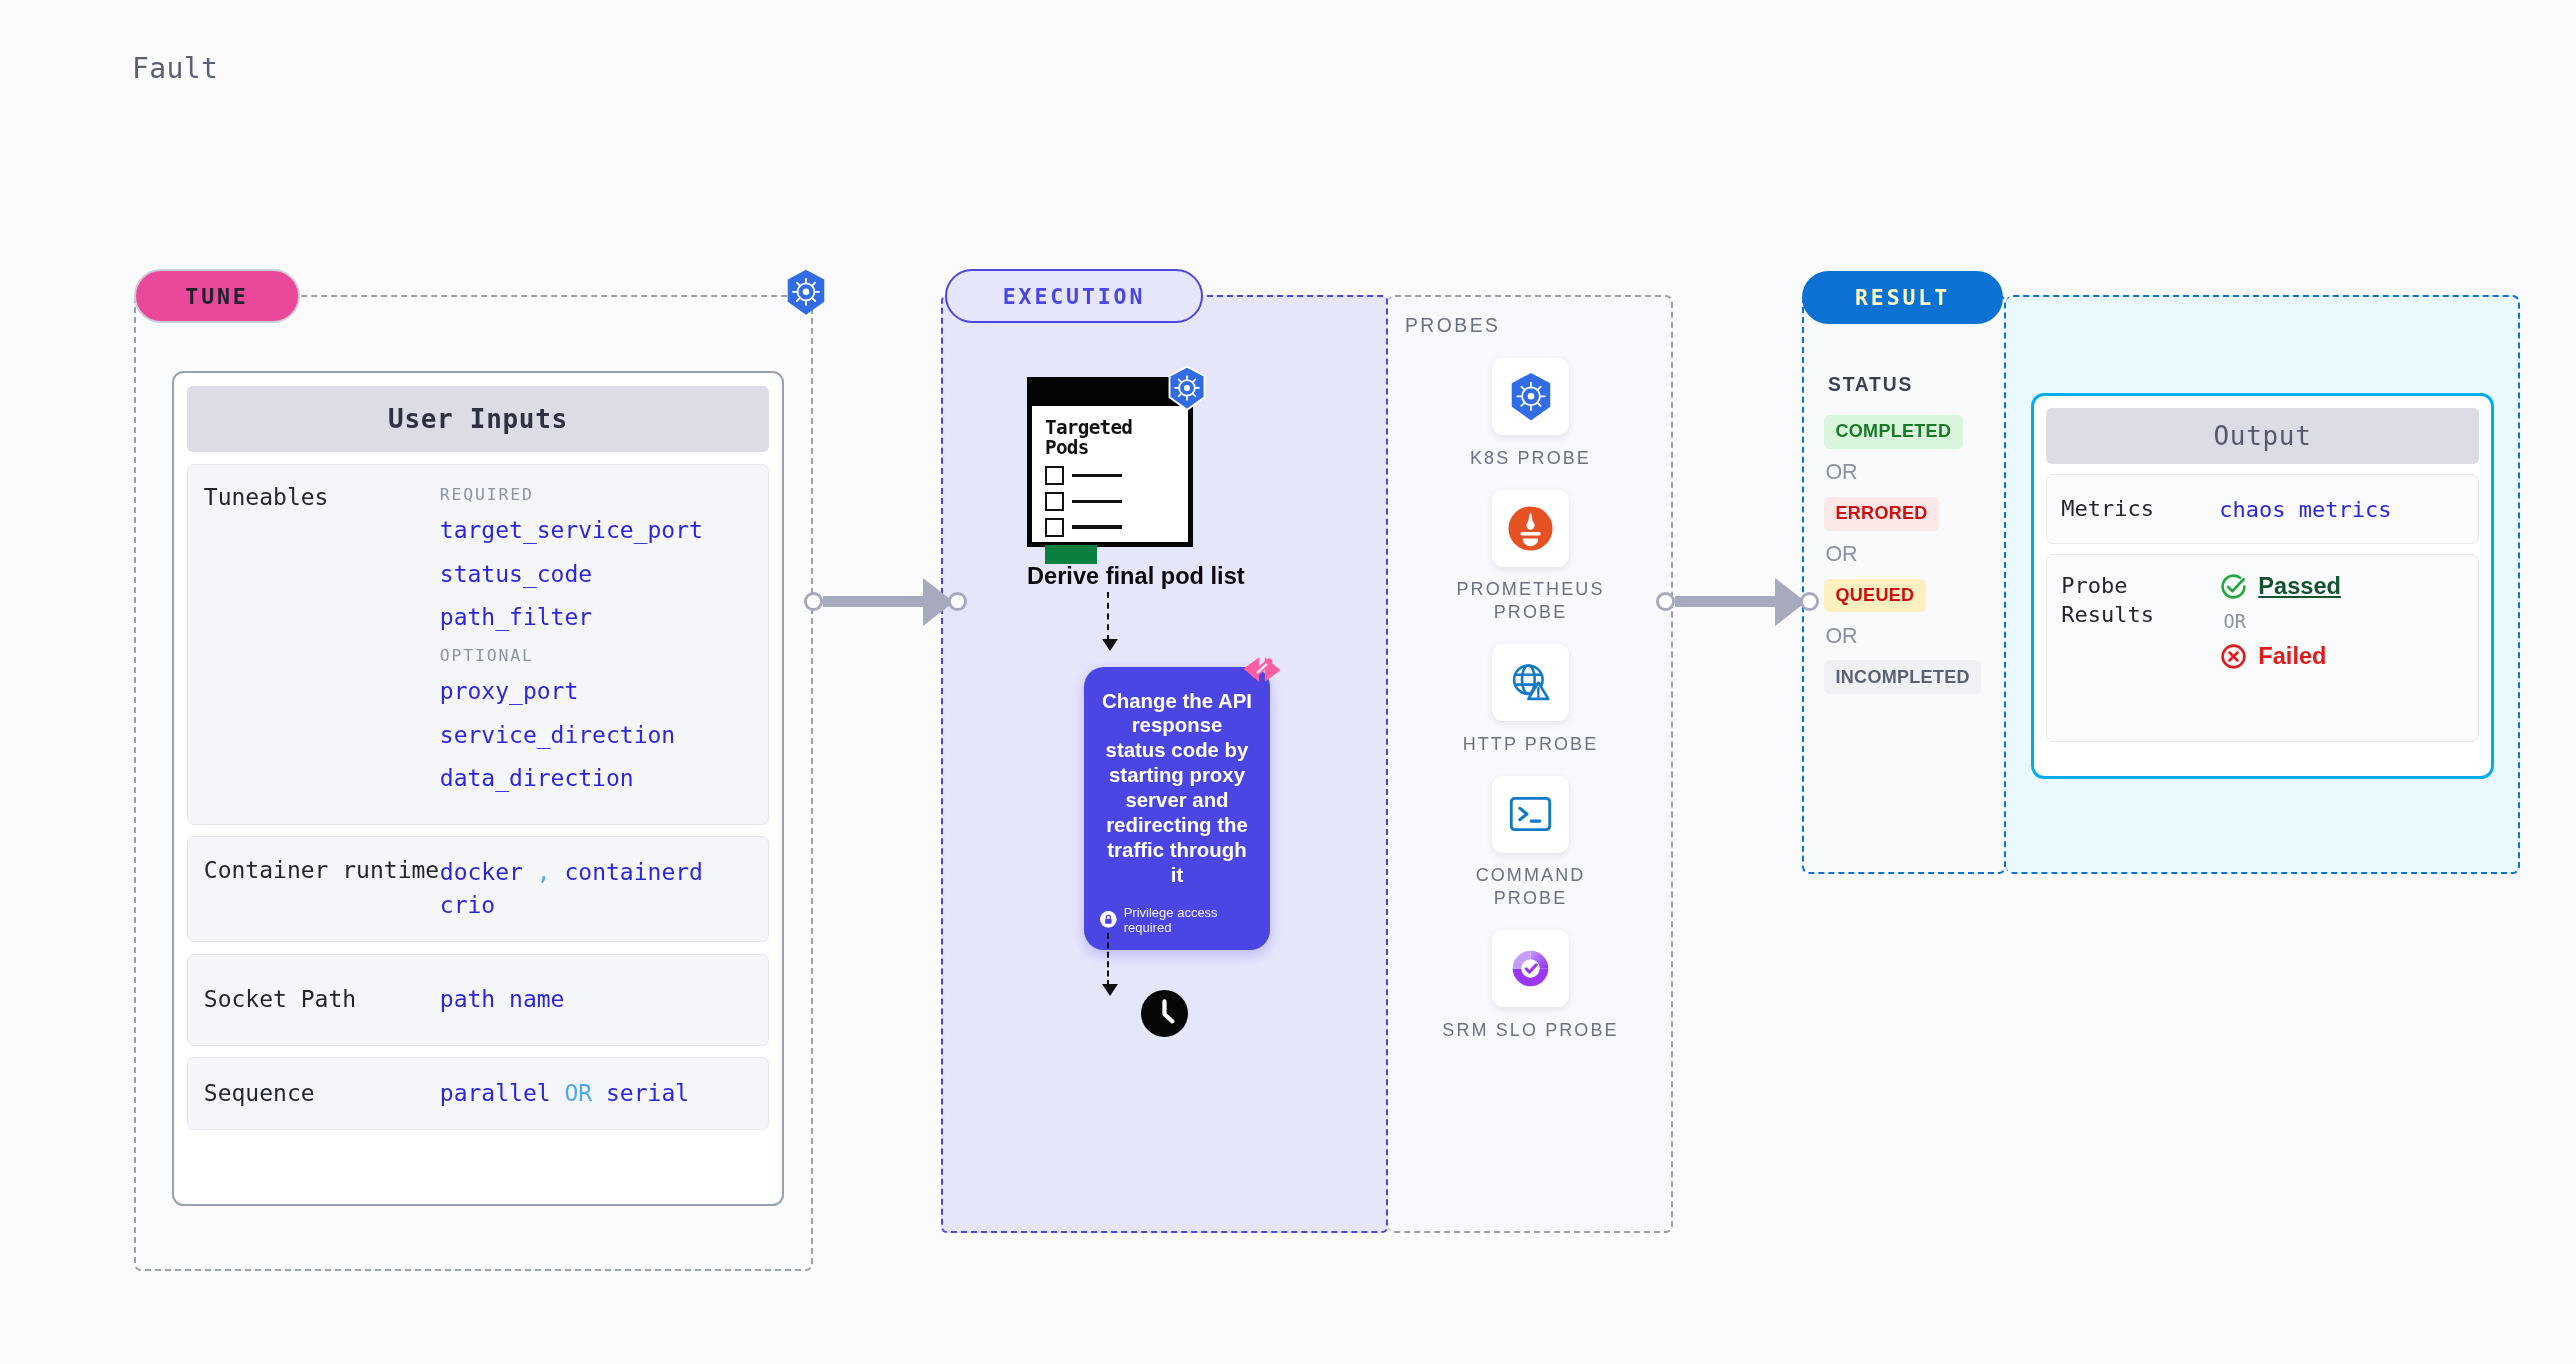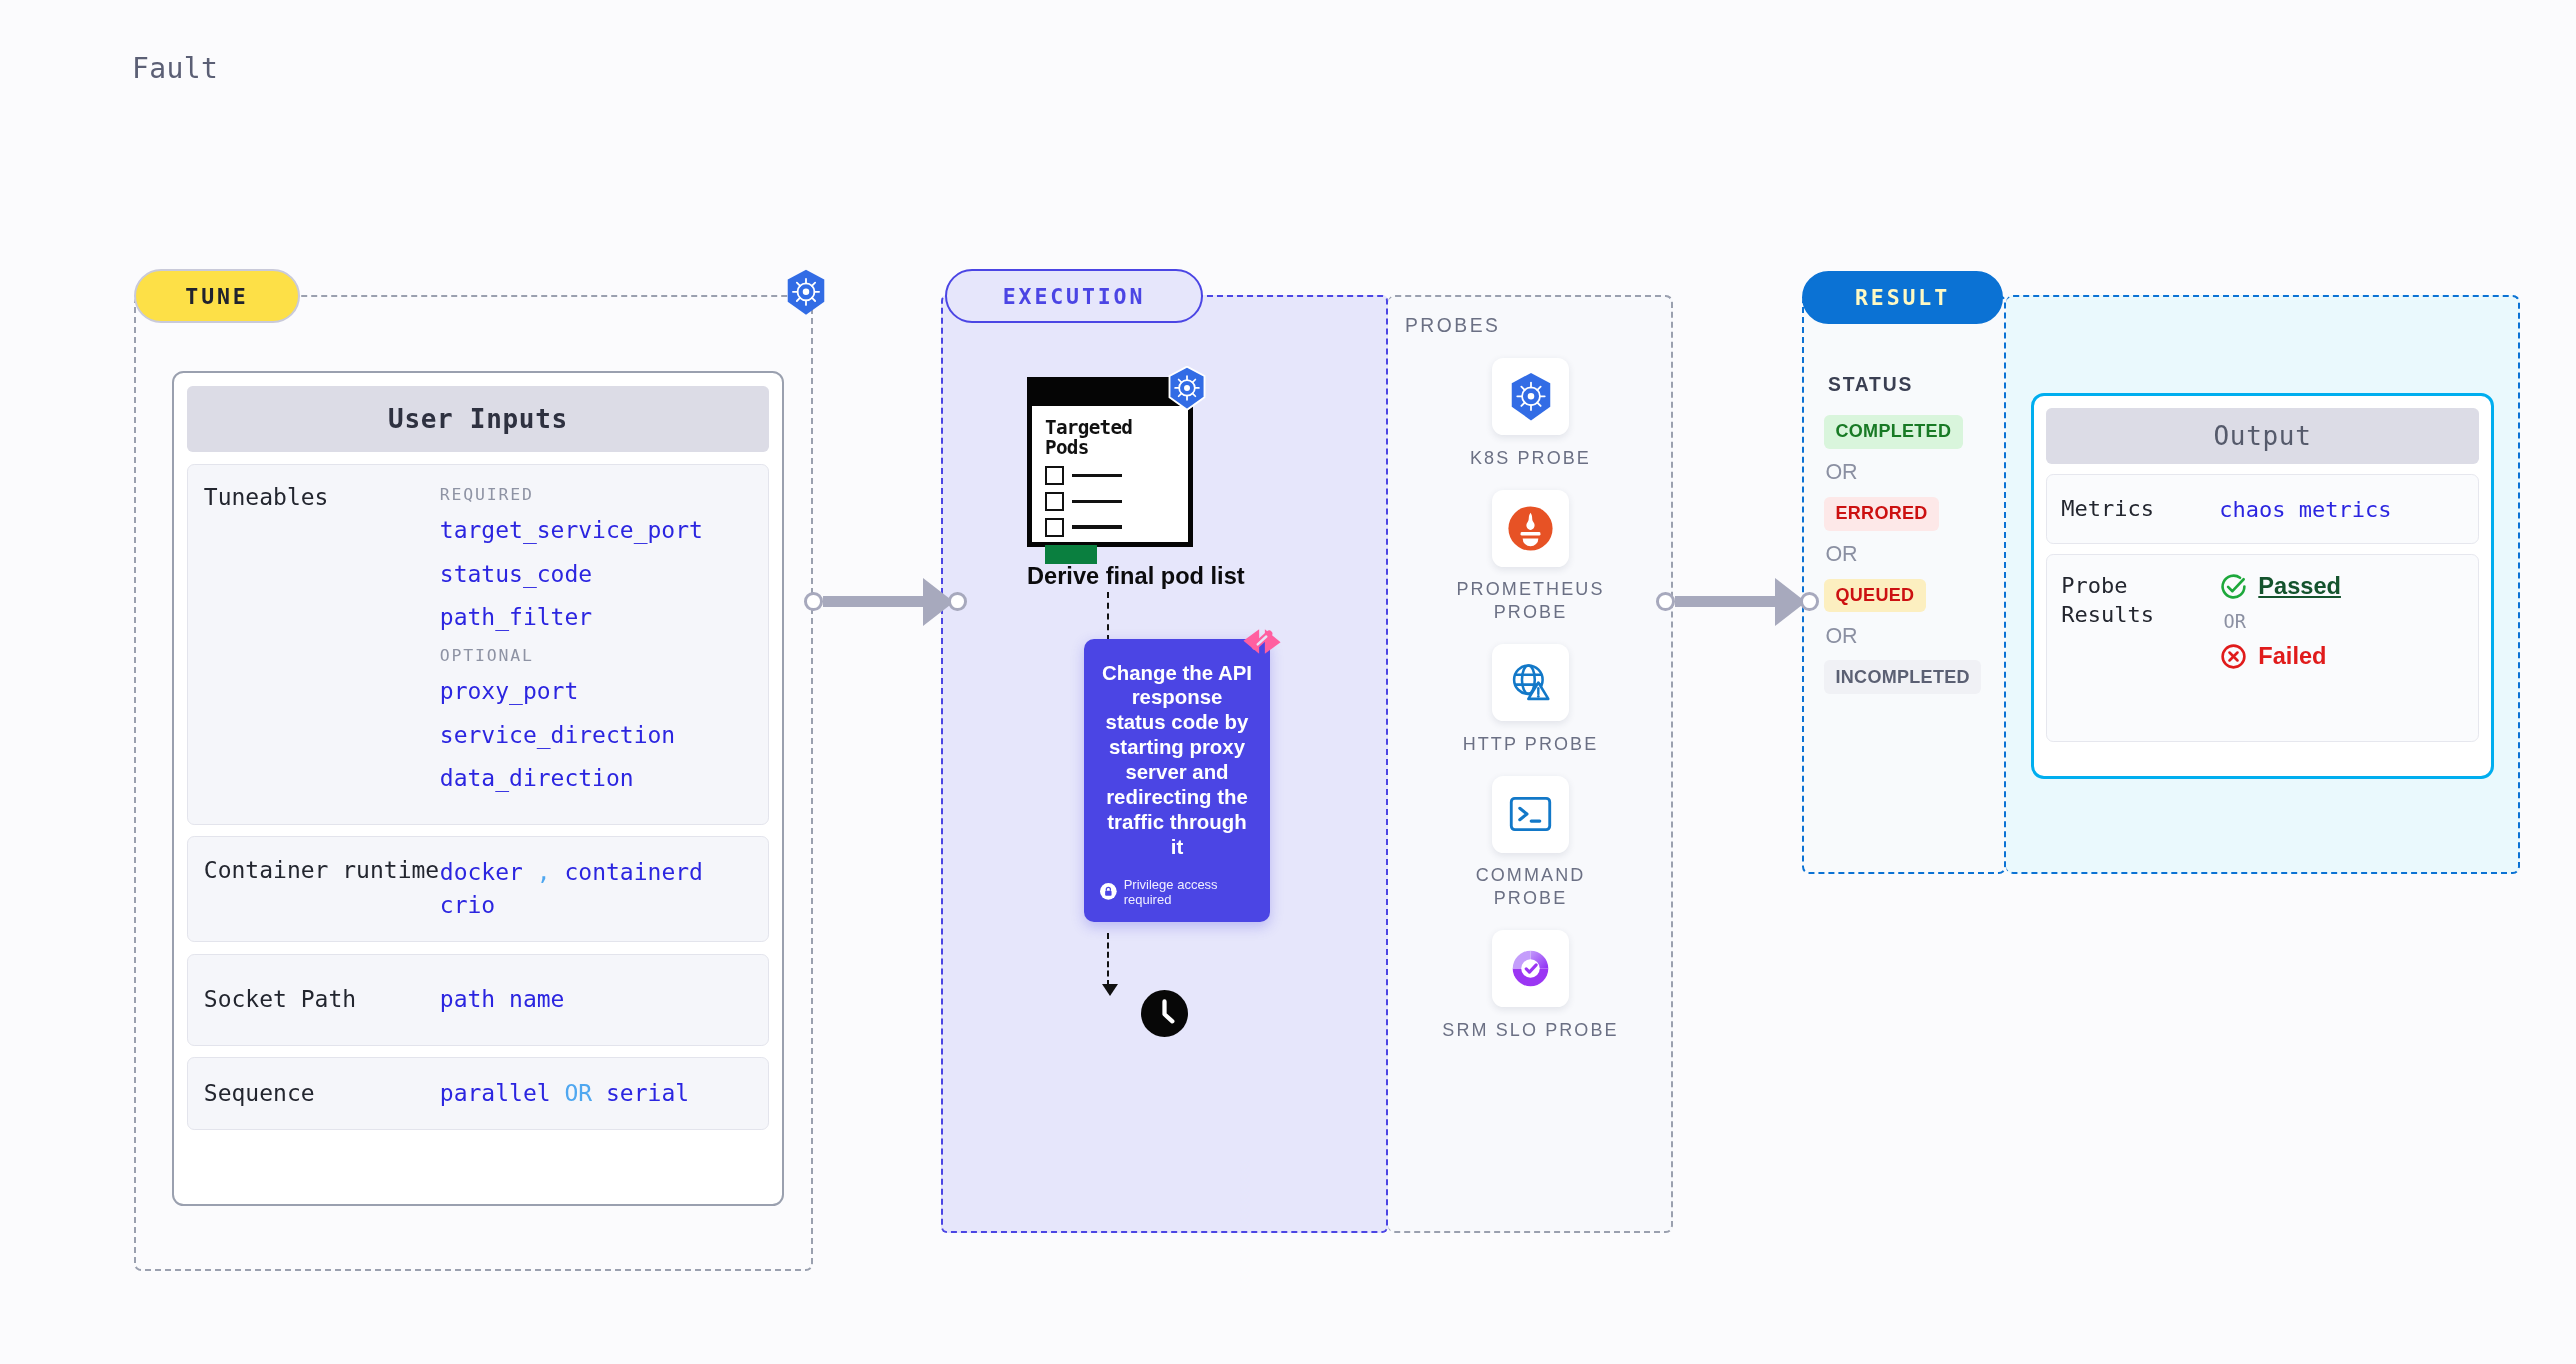--- a/index.html
+++ b/index.html
@@ -31,21 +31,21 @@
 
   
   .chip {
     position: absolute; display: flex; align-items: center; justify-content: center;
     font-family: "DejaVu Sans Mono", monospace;
     font-weight: bold; letter-spacing: 2.9px; border-radius: 716px;
     z-index: 30;
   }
   .chip-tune {
     left: 94px; top: 269px; width: 166px; height: 54px;
-    background: #fde047; border: 2.1px solid #c9cada; color: #20232e; font-size: 21.5px;
+    background: #ec4899; border: 2.1px solid #c9cada; color: #20232e; font-size: 21.5px;
   }
   .chip-exec {
     left: 905px; top: 269px; width: 258px; height: 54px;
     background: #e6e6fb; border: 2.1px solid #4b45e4; color: #4b45e4; font-size: 21.5px;
   }
   .chip-result {
     left: 1762px; top: 271px; width: 201px; height: 53px;
     background: #0b72d4; border: 2.1px solid #0b72d4; color: #fef9c3; font-size: 21.5px;
   }
 
@@ -139,22 +139,22 @@
     position: absolute; width: 2.9px;
     border-left: 2.9px dashed #111;
   }
   .v-arrow::after {
     content: ""; position: absolute; left: -7.2px; bottom: -10px;
     width: 0; height: 0; border-left: 8.6px solid transparent;
     border-right: 8.6px solid transparent; border-top: 12px solid #111;
   }
 
   .act-card {
-    position: absolute; left: 143px; top: 344px; width: 186px;
-    background: #4b45e4; border-radius: 10px; padding: 21.5px 15.8px 15.8px 15.8px;
+    position: absolute; left: 143px; top: 372px; width: 186px;
+    background: #4b45e4; border-radius: 20px; padding: 21.5px 15.8px 15.8px 15.8px;
     box-shadow: 0 4.3px 13px rgba(75,69,228,.28);
   }
   .act-text {
     font-family: "Liberation Sans", sans-serif; font-weight: bold;
     color: #ffffff; font-size: 20.4px; line-height: 1.22; text-align: center;
   }
   .act-priv {
     display: flex; align-items: center; gap: 7.2px;
     margin-top: 17px; justify-content: flex-start;
   }

